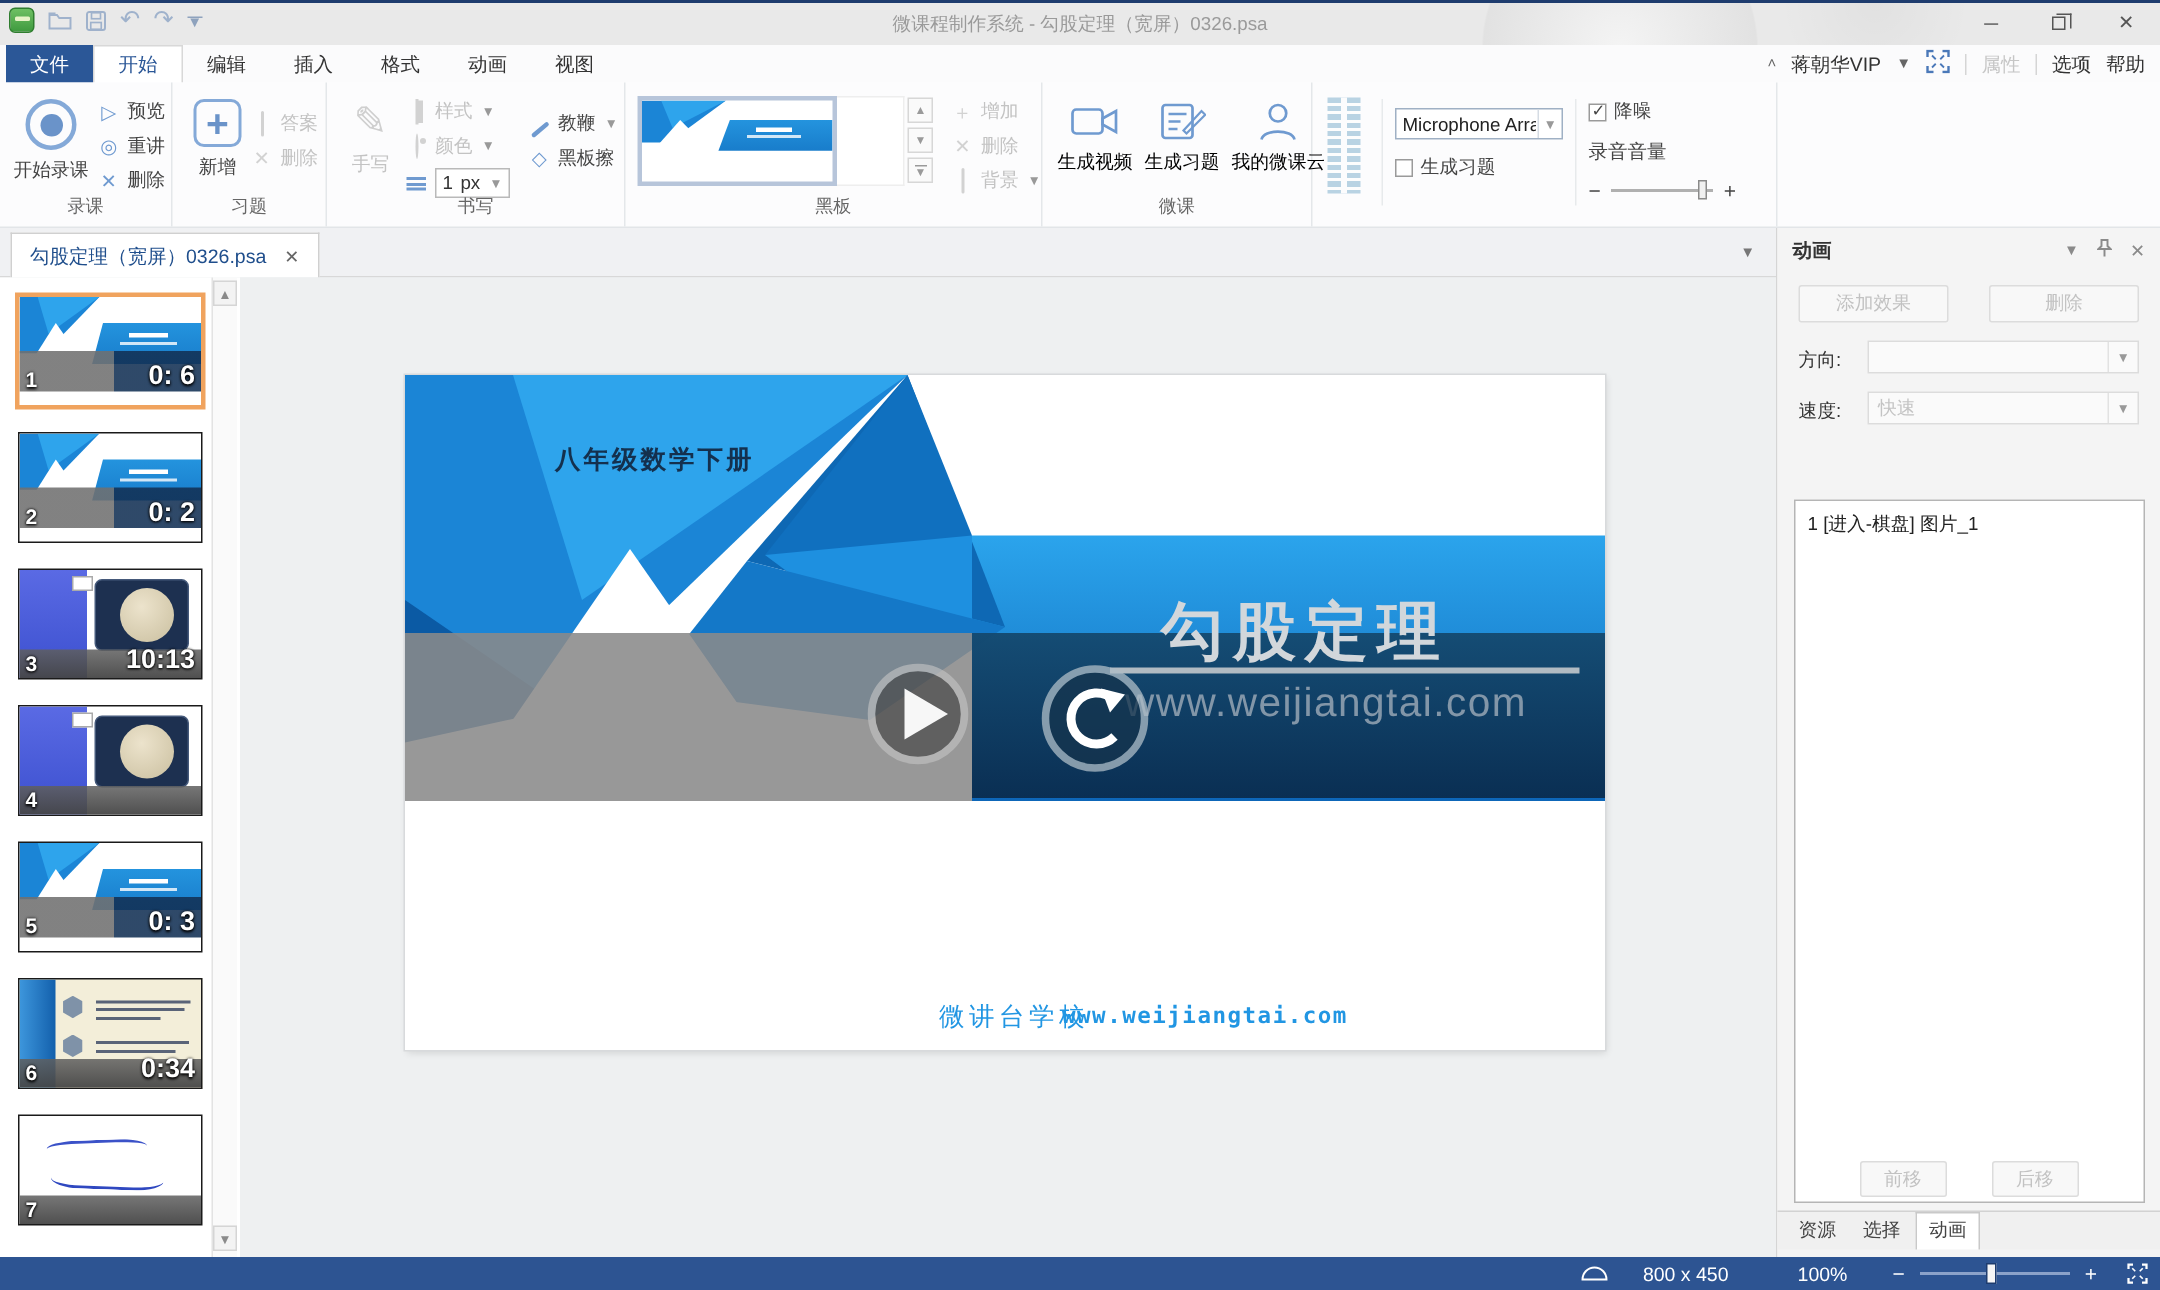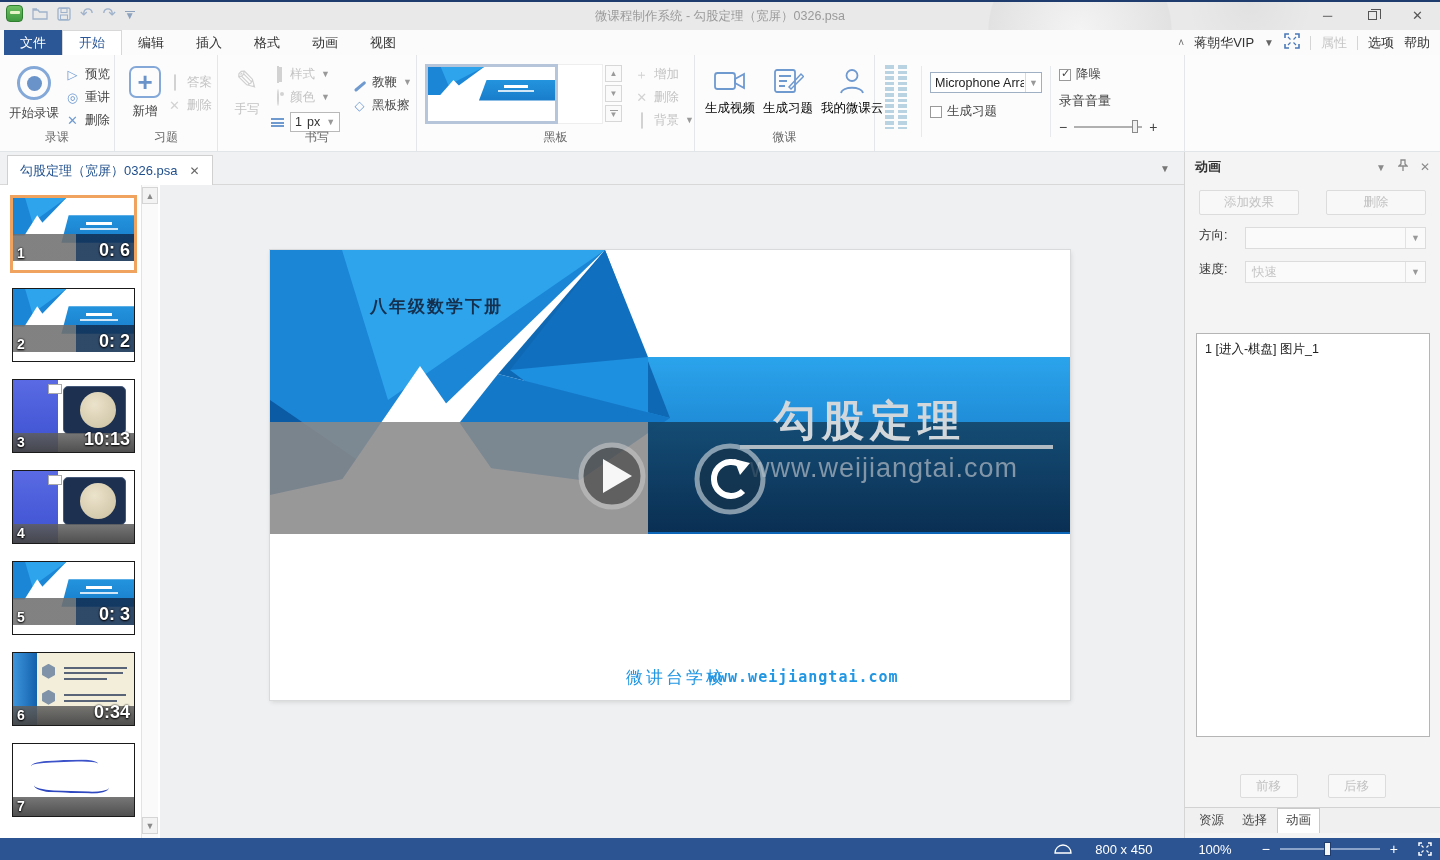--- a/index.html
+++ b/index.html
@@ -140,25 +140,25 @@
   .slide{position:absolute;left:110px;top:65px;width:800px;height:450px;background:#fff;box-shadow:0 0 0 1px #d8dadc,1px 2px 5px rgba(0,0,0,.12);}
   .slide svg{display:block;}
 
   
   .rightpanel{width:255px;height:100%;background:#f4f4f4;position:relative;font-size:12.5px;}
   .rp-head{height:30px;display:flex;align-items:center;padding:0 10px;}
   .rp-title{font-weight:bold;color:#333;font-size:13px;}
   .rp-icons{margin-left:auto;display:flex;gap:12px;color:#8a8a8a;align-items:center;}
   .rp-btnrow{display:flex;justify-content:space-between;padding:8px 14px 0 14px;}
   .rp-btn{width:100px;height:25px;border:1px solid #dcdcdc;background:#f8f8f8;color:#c2c2c2;border-radius:2px;display:flex;align-items:center;justify-content:center;font-size:12.5px;}
-  .rp-row{display:flex;align-items:flex-start;padding:12px 14px 0 14px;gap:8px;}
+  .rp-row{display:flex;align-items:flex-end;padding:12px 14px 0 14px;gap:8px;}
   .rp-lab{color:#333;width:38px;}
   .rp-select{flex:1;height:22px;border:1px solid #dcdcdc;background:#fafafa;display:flex;align-items:center;justify-content:space-between;padding-left:6px;color:#c4c4c4;}
   .rp-select .dd{padding:0 5px;border-left:1px solid #e2e2e2;height:100%;display:flex;align-items:center;}
-  .rp-list{position:absolute;left:11px;right:10px;top:181px;height:404px;background:#fff;border:1px solid #b5b5b5;overflow:hidden;}
+  .rp-list{position:absolute;left:11px;right:10px;top:181px;height:469px;background:#fff;border:1px solid #b5b5b5;overflow:hidden;}
   .rp-list li{list-style:none;padding:7px 8px;color:#222;font-size:12.5px;}
   .rp-move{position:absolute;top:622px;left:0;right:0;display:flex;justify-content:center;gap:30px;}
   .rp-move .rp-btn{width:58px;height:24px;}
   .rp-tabs{position:absolute;left:0;right:0;top:655px;height:26px;background:#f0f0f0;border-top:1px solid #d2d2d2;display:flex;align-items:flex-end;padding-left:6px;gap:2px;}
   .rp-tab{padding:3px 8px 4px 8px;color:#444;font-size:12.5px;}
   .rp-tab.active{background:#fff;border:1px solid #c9c9c9;border-bottom:none;}
 
   
   .statusbar{position:absolute;left:0;top:838px;width:100%;height:22px;background:var(--accent);display:flex;align-items:center;color:#fff;}
   .sb-right{margin-left:auto;display:flex;align-items:center;gap:0;padding-right:8px;}

